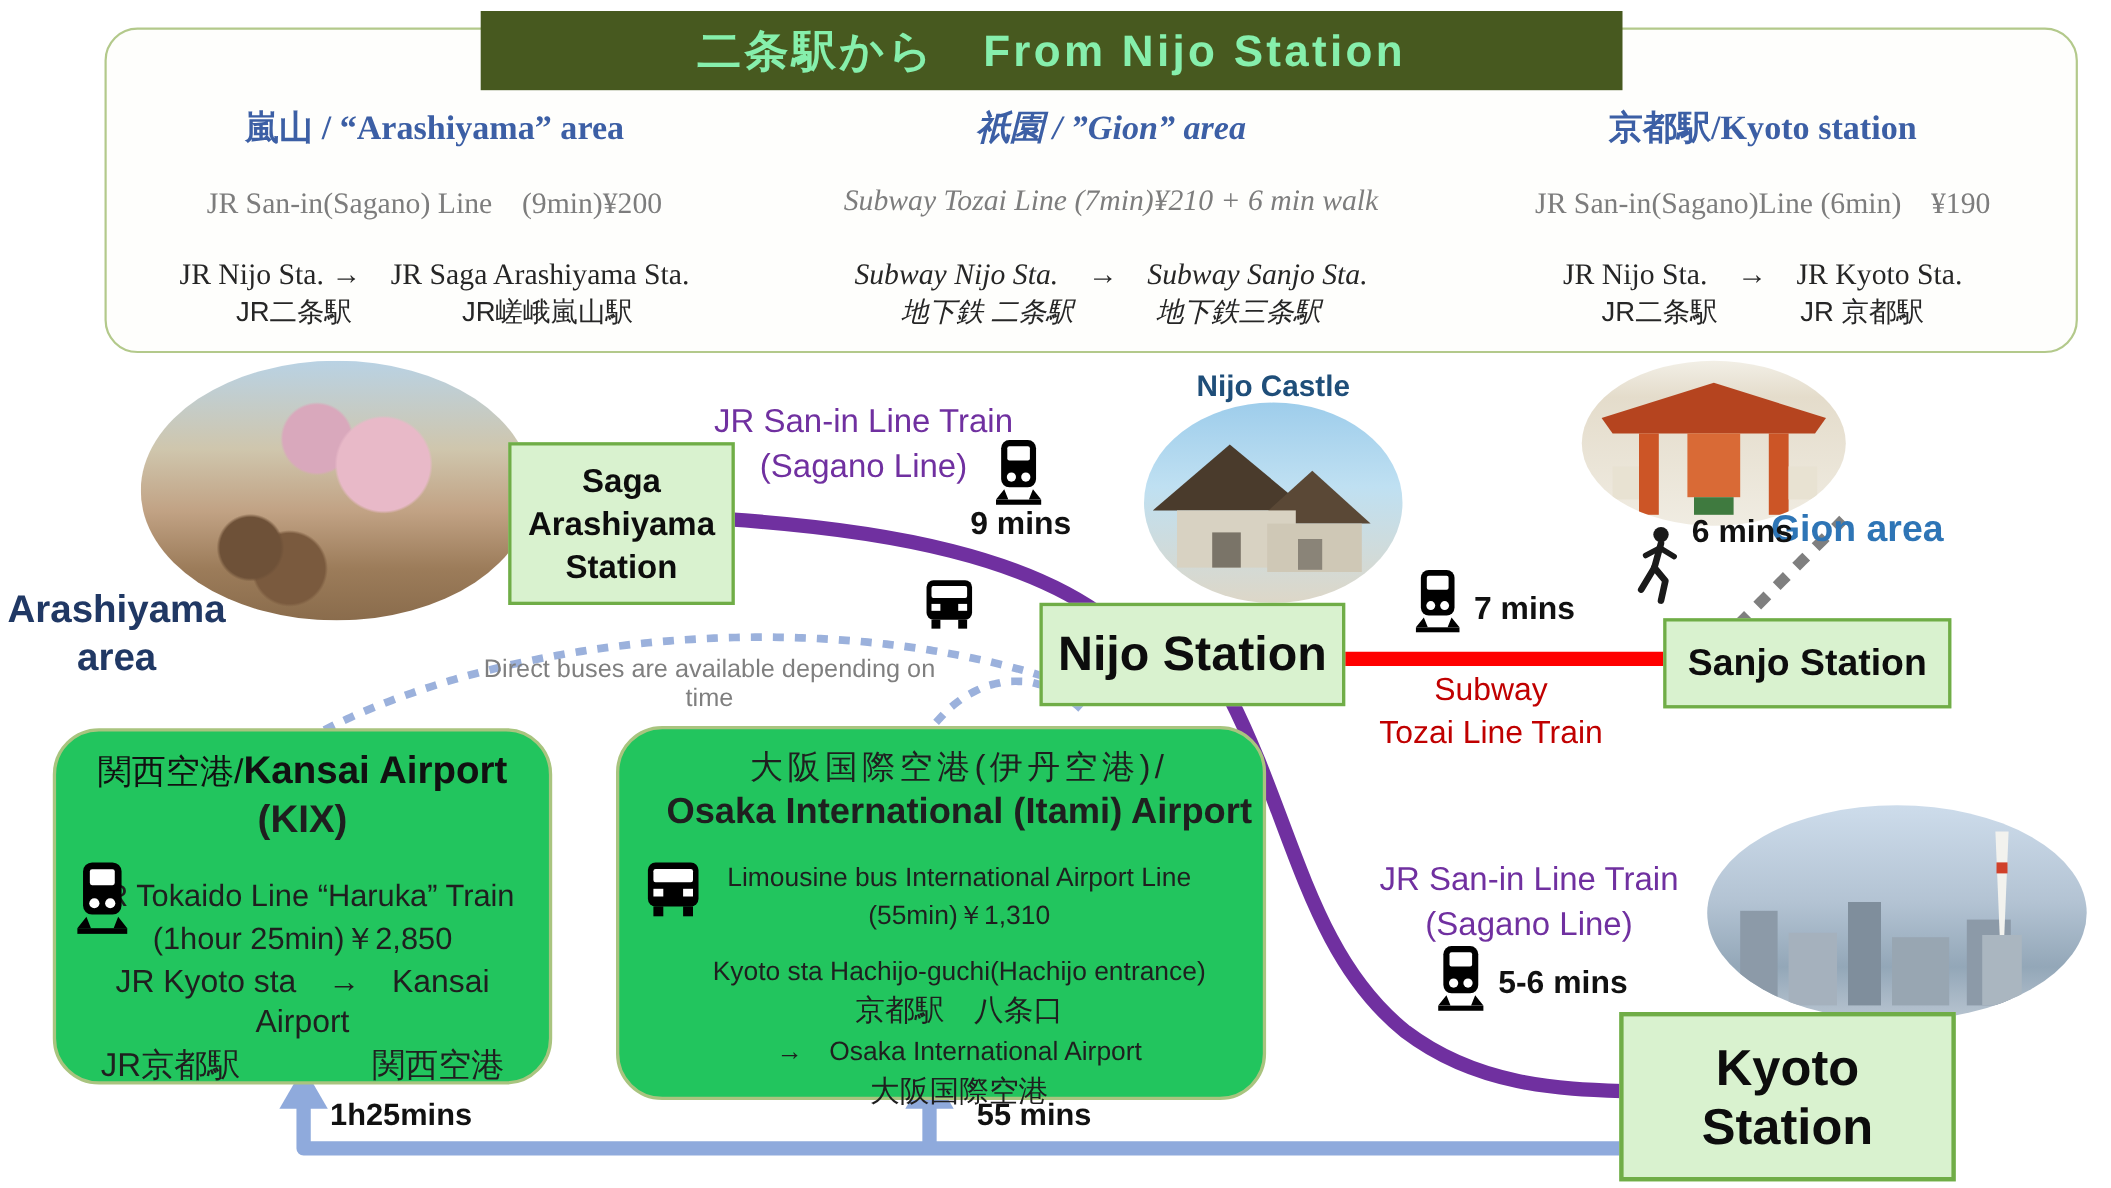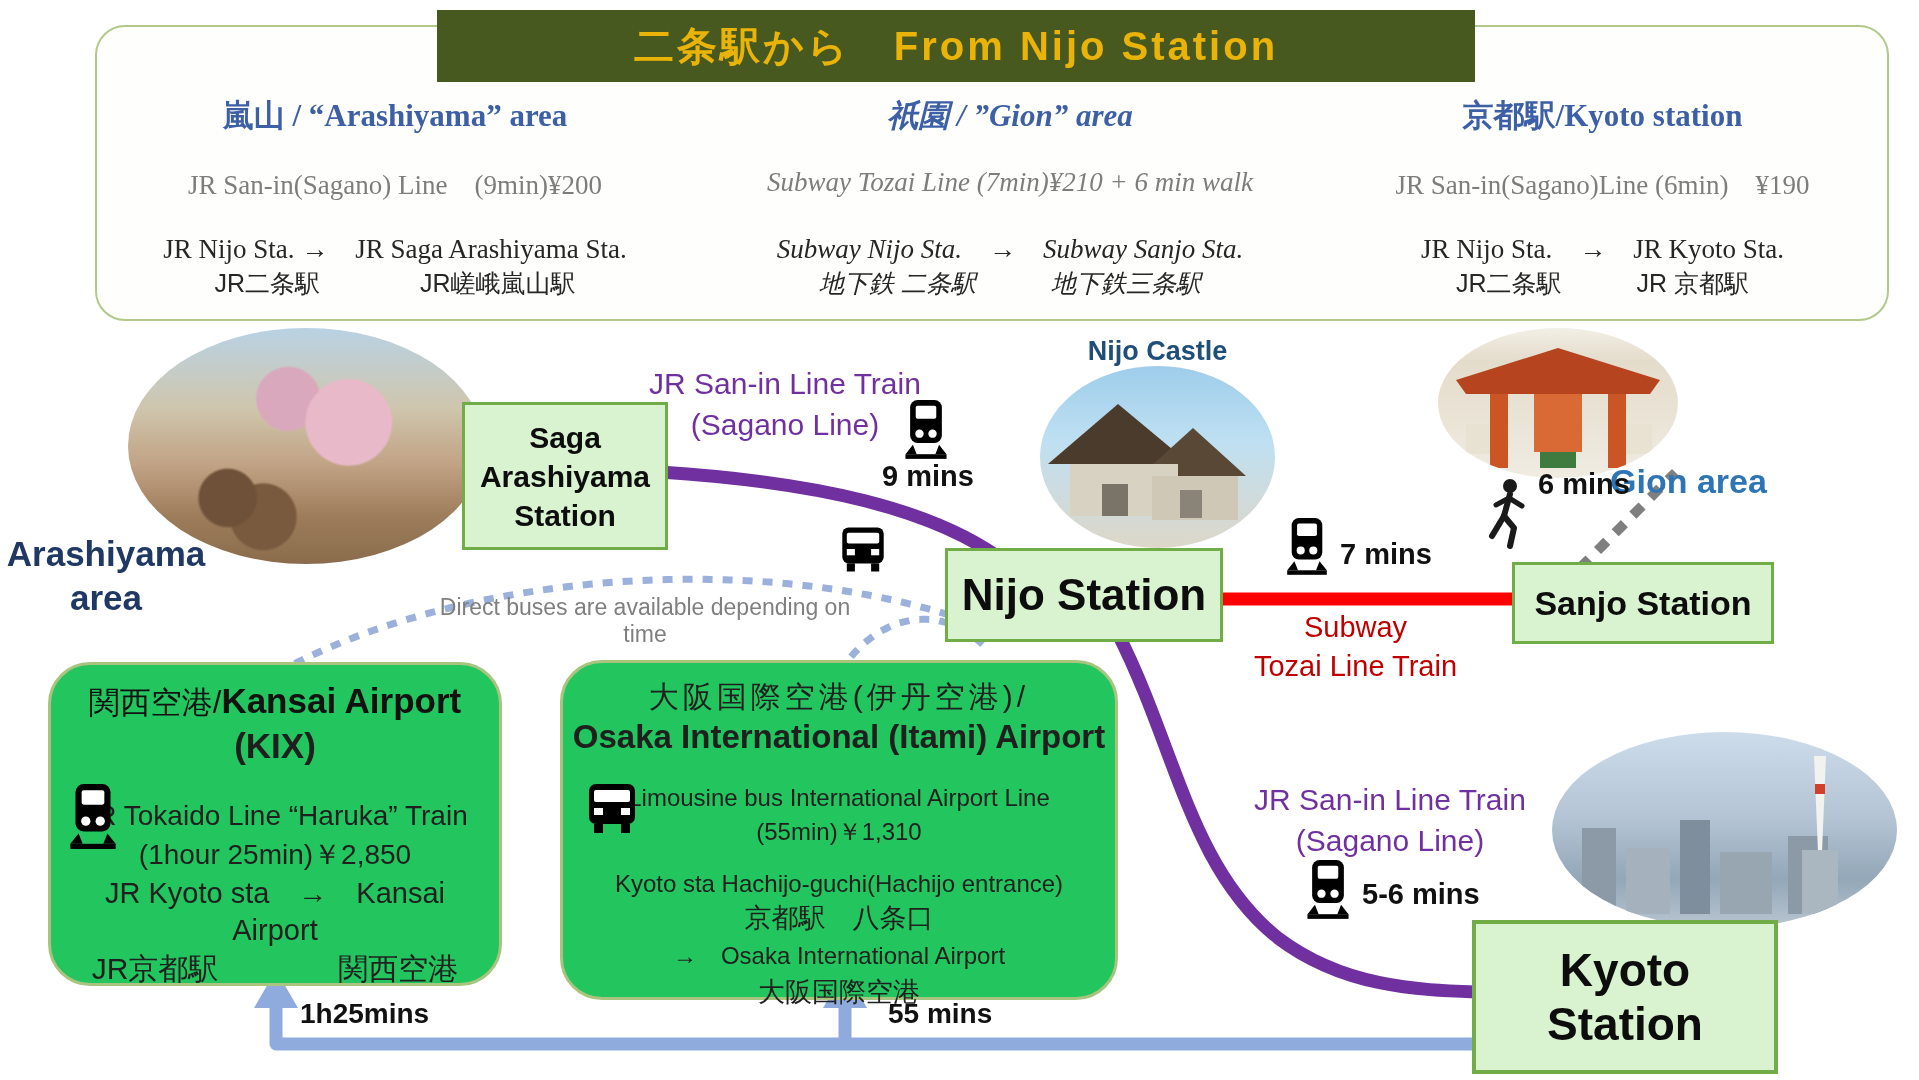--- a/index.html
+++ b/index.html
@@ -8,21 +8,21 @@
 
   
   .photo{position:absolute;border-radius:50%;overflow:hidden;z-index:1;}
   .connectors{position:absolute;left:0;top:0;z-index:2;}
 
   
   .top-box{position:absolute;left:95px;top:25px;width:1790px;height:292px;background:#fefefc;
            border:2px solid #b3c98b;border-radius:30px;z-index:2;}
   .title-bar{position:absolute;left:437px;top:10px;width:1038px;height:72px;background:#47591f;
              display:flex;align-items:center;justify-content:center;z-index:4;}
-  .title-bar span{color:#eab308;font-size:40px;letter-spacing:3px;font-weight:bold;}
+  .title-bar span{color:#86efac;font-size:40px;letter-spacing:3px;font-weight:bold;}
 
   .col{position:absolute;top:95px;text-align:center;z-index:4;}
   .col-1{left:115px;width:560px;}
   .col-2{left:700px;width:620px;font-style:italic;}
   .col-3{left:1330px;width:545px;}
   .col .hd{font-family:"Liberation Serif",serif;font-weight:bold;font-size:31px;color:#3c5fa5;height:72px;}
   .col .info{font-family:"Liberation Serif",serif;font-size:27px;color:#7d7d7d;height:64px;}
   .col .en{font-family:"Liberation Serif",serif;font-size:27px;color:#262626;height:36px;}
   .col .jp{font-size:25px;color:#262626;}
 
@@ -49,21 +49,21 @@
   .t-6{left:1538px;top:468px;}
   .t-56{left:1362px;top:878px;}
   .red-lbl{left:1243px;top:608px;width:225px;text-align:center;color:#c00000;font-size:29px;line-height:1.35;}
   .bus-note{left:415px;top:594px;width:460px;text-align:center;color:#7f7f7f;font-size:23px;}
   .t-kix{left:300px;top:998px;font-size:28px;}
   .t-itami{left:888px;top:998px;font-size:28px;}
 
   
   .air-box{position:absolute;background:#22c55e;border:3px solid #a9c47f;border-radius:42px;z-index:3;text-align:center;}
   .kansai{left:48px;top:662px;width:448px;height:318px;}
-  .itami{left:560px;top:660px;width:552px;height:334px;}
+  .itami{left:560px;top:660px;width:552px;height:334px;padding-left:33px;}
   .air-title{margin-top:16px;font-size:31px;color:#111;}
   .air-title b{font-size:35px;}
   .kix-line{font-size:35px;font-weight:bold;margin-top:2px;}
   .k-l1{margin-top:34px;font-size:28px;}
   .k-l2{font-size:28px;margin-top:4px;}
   .k-r1{font-size:29px;}
   .k-r2{font-size:30px;margin-top:2px;}
   .i-title-jp{margin-top:14px;font-size:30px;letter-spacing:4px;}
   .i-title-en{font-size:33px;font-weight:bold;}
   .i-l1{margin-top:28px;font-size:24px;}

